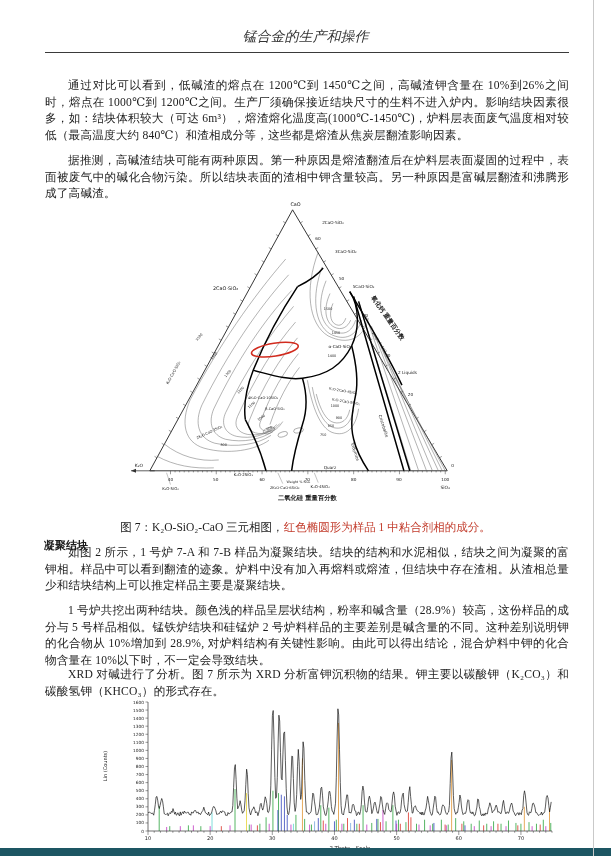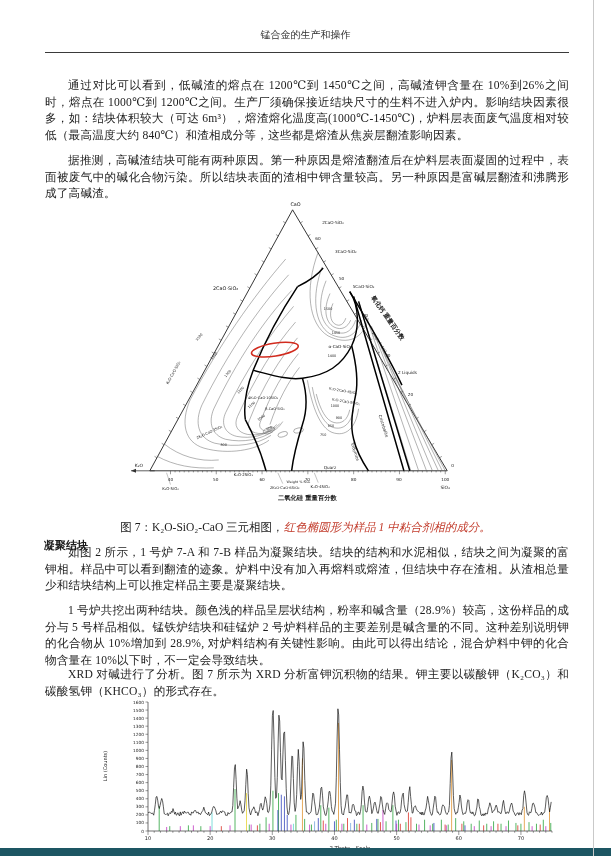--- a/index.html
+++ b/index.html
@@ -1,24 +1,24 @@
 <!DOCTYPE html>
 <html><head>
 <meta charset="utf-8">
 <style>
   html,body{margin:0;padding:0;}
   body{width:611px;height:856px;background:#ffffff;position:relative;overflow:hidden;
        font-family:"Liberation Serif","DejaVu Serif",serif;color:#1c1c1c;}
-  .hdr{position:absolute;top:28px;left:0;width:100%;text-align:center;font-size:10px;color:#333;}
+  .hdr{position:absolute;top:28px;left:0;width:100%;text-align:center;font-size:14px;color:#333;font-style:italic;}
   .hdr-rule{position:absolute;top:52px;left:45px;right:42px;border-top:1.2px solid #3a3a3a;}
   .para{position:absolute;left:45px;width:524px;font-size:11.6px;line-height:16.6px;
         text-align:justify;text-indent:23px;letter-spacing:.2px;}
   #p1{top:70px;margin-top:8px;} #p2{top:153px;}
   .cap{position:absolute;top:520px;left:0;width:100%;text-align:center;font-size:11.5px;}
-  .cap .red{color:#c23b2b;font-style:italic;}
+  .cap .red{color:#c23b2b;}
   .sect{position:absolute;top:538px;left:44px;font-size:11px;font-weight:bold;font-family:"DejaVu Sans",sans-serif;}
   #p3{top:545px;} #p4{top:603px;} #p5{top:667px;}
   #fig4{position:absolute;left:102px;top:198px;width:460px;height:325px;}
   #xrd{position:absolute;left:96px;top:694px;width:472px;height:162px;}
   .footerbar{position:absolute;left:0;top:848px;width:611px;height:8px;background:#1d5663;}
   .edge{position:absolute;left:593px;top:0;width:1px;height:856px;background:#c9c9c9;}
   svg text{font-family:"DejaVu Sans",sans-serif;fill:#222;}
 </style>
 </head>
 <body>

